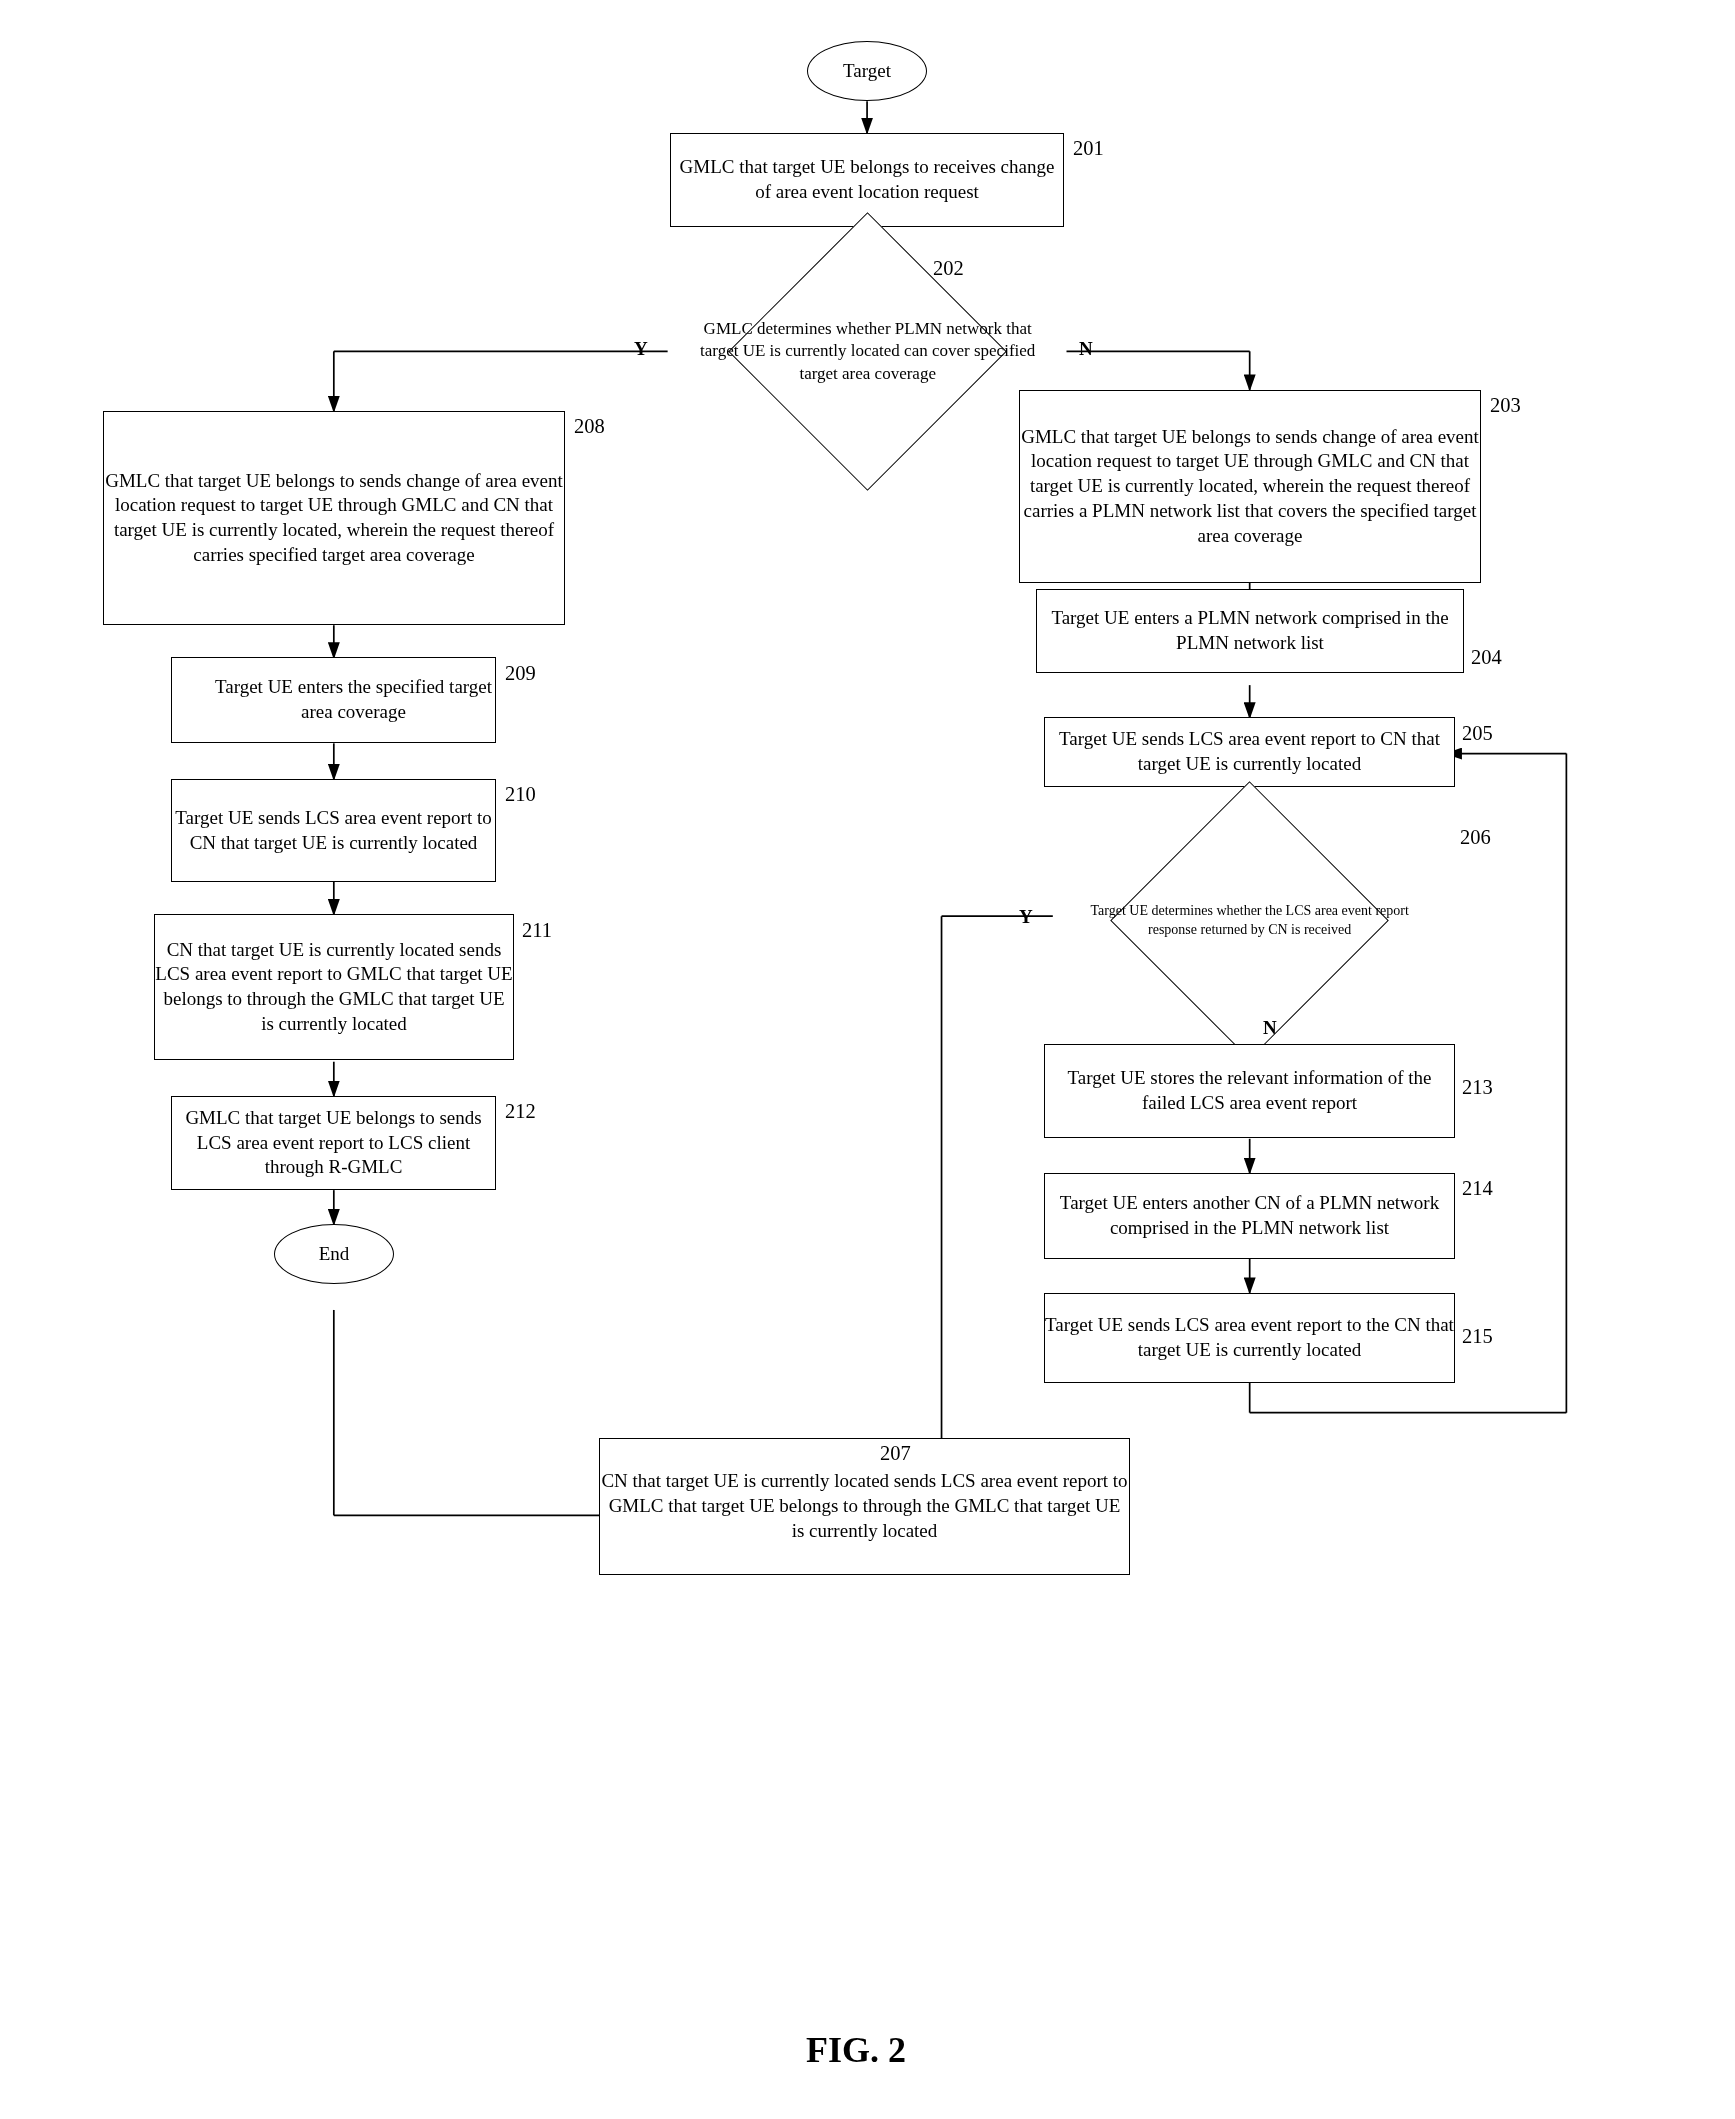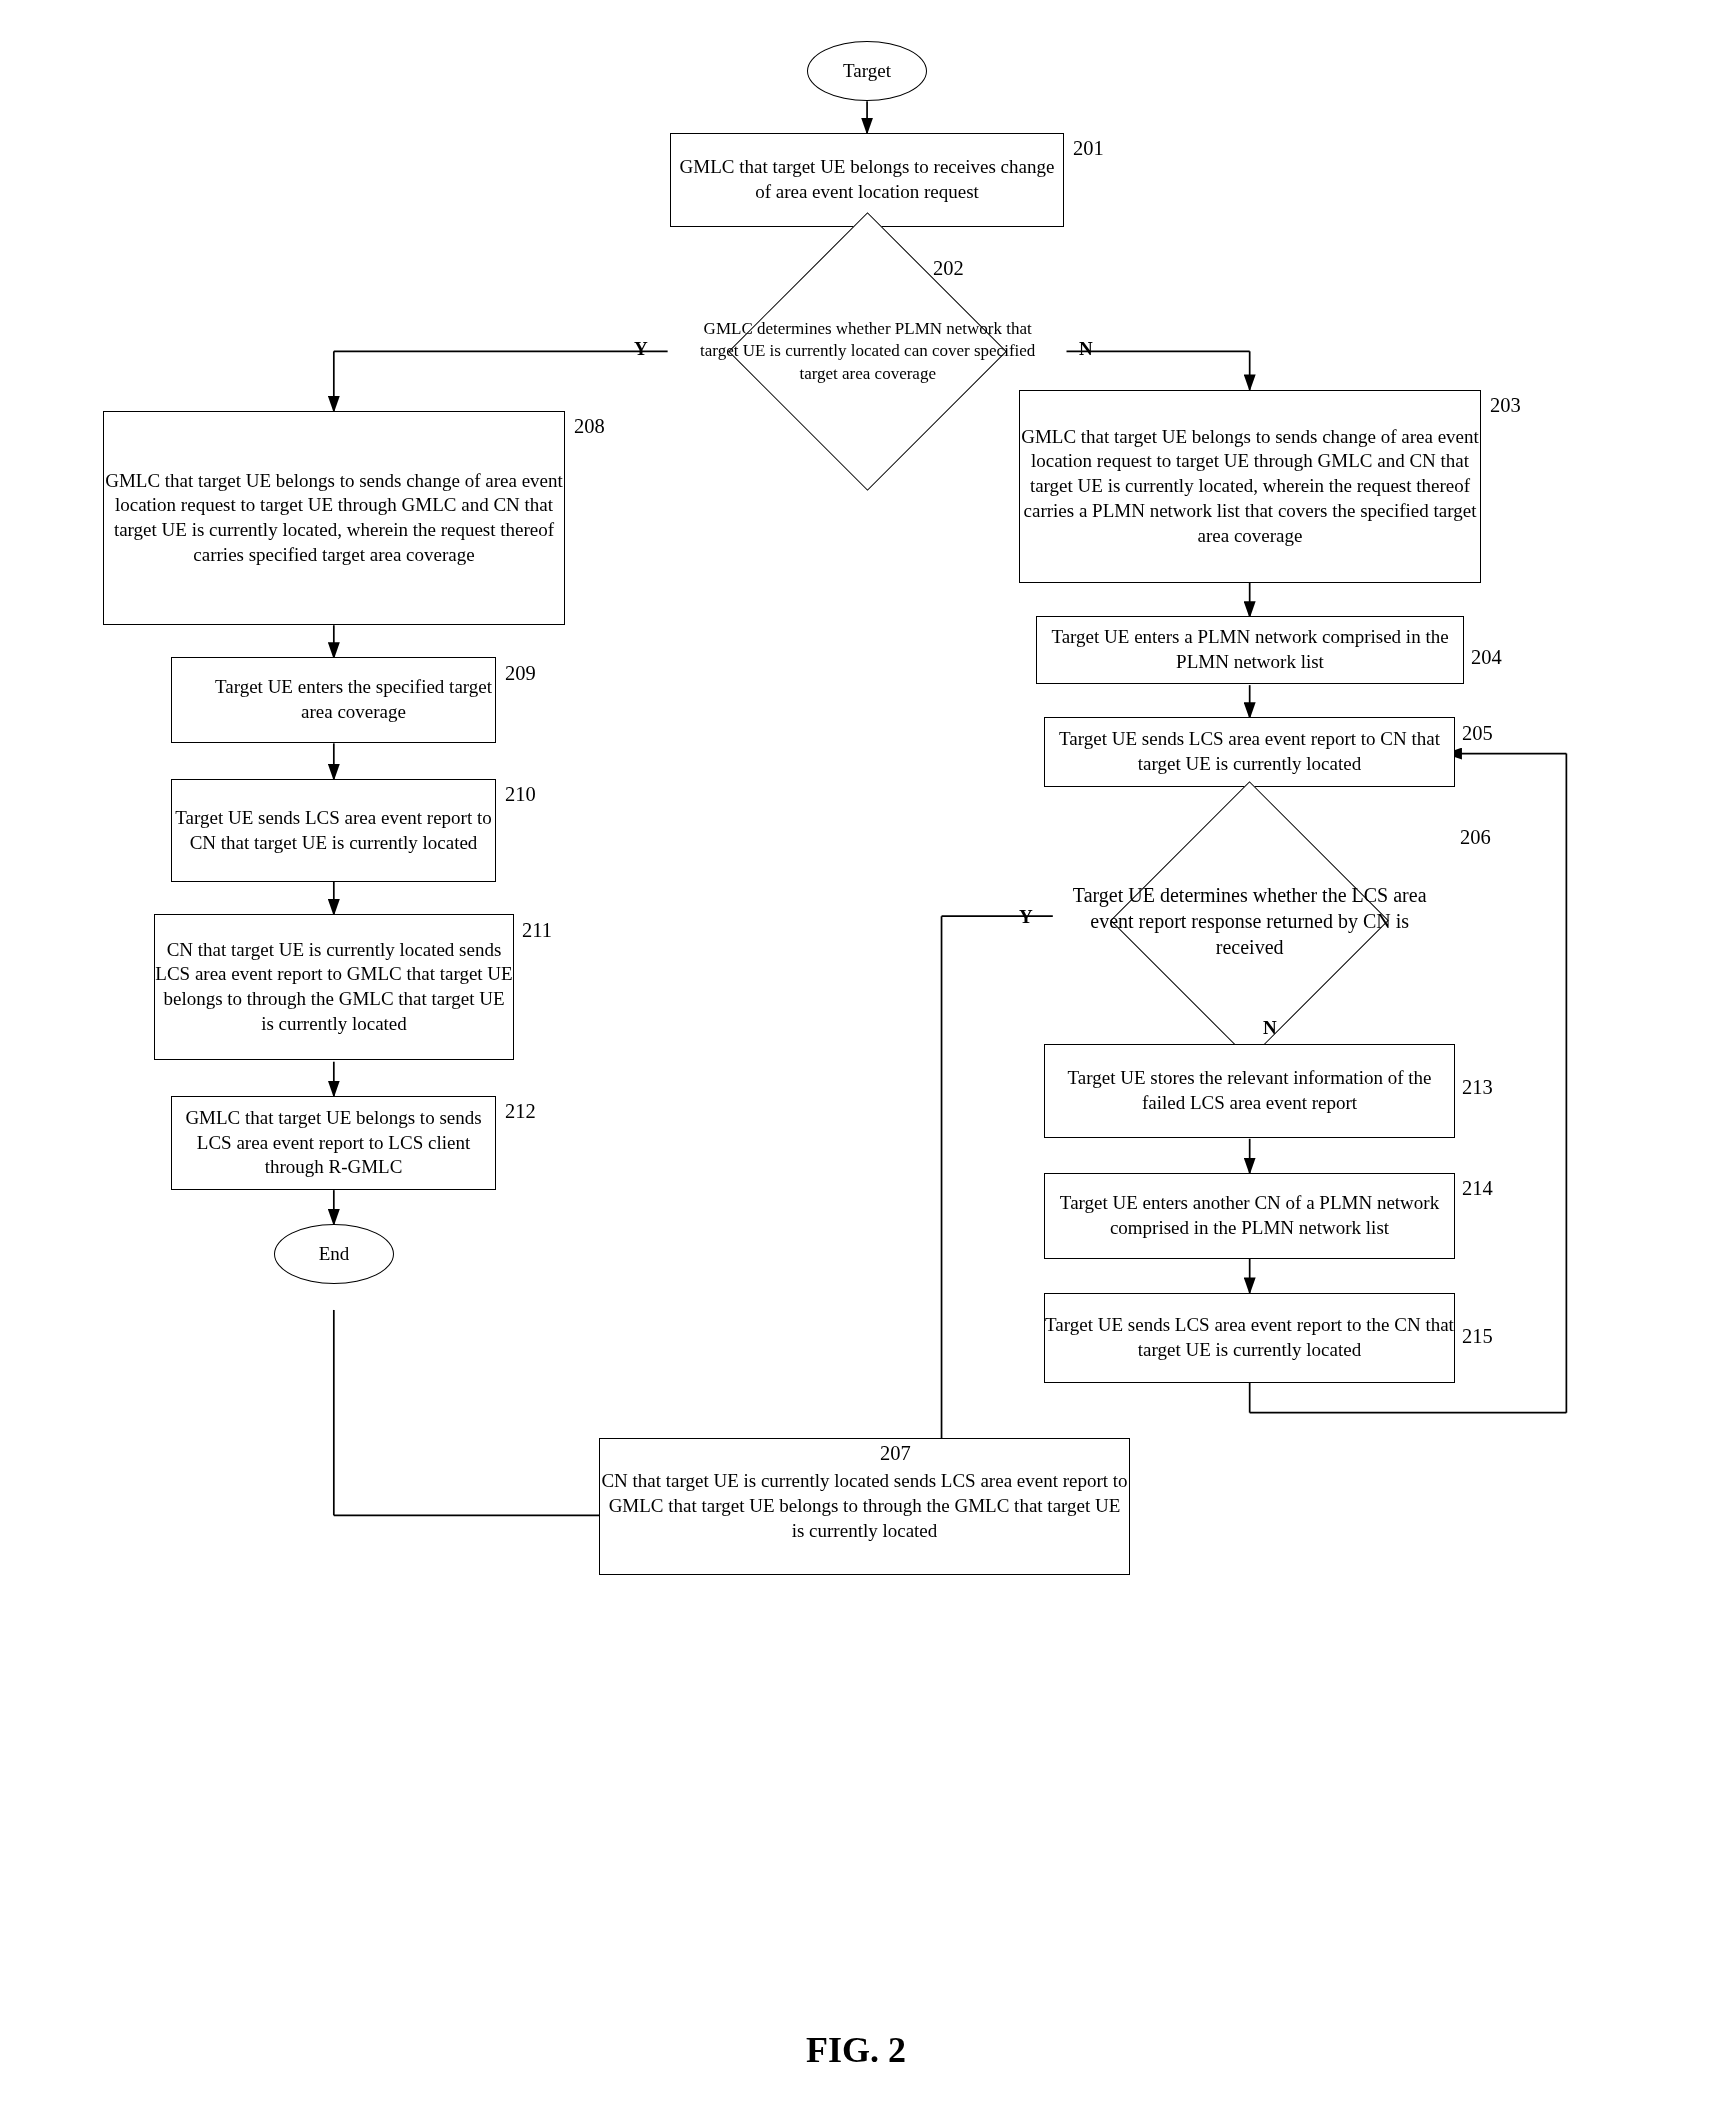--- a/index.html
+++ b/index.html
@@ -175,38 +175,38 @@
   <div class="shape rect" style="width:462px;height:193px;left:1019px;top:390px;">
     <span>GMLC that target UE belongs to sends change of area event location request to target UE through GMLC and CN that target UE is currently located, wherein the request thereof carries a PLMN network list that covers the specified target area coverage</span>
   </div>
   <div class="label-num" style="left:1490px;top:394px;">203</div>
 
   <div class="shape rect" style="width:325px;height:86px;left:171px;top:657px;padding-left:40px;">
     <span>Target UE enters the specified target area coverage</span>
   </div>
   <div class="label-num" style="left:505px;top:662px;">209</div>
 
-  <div class="shape rect" style="width:428px;height:68px;left:1036px;top:616px;">
+  <div class="shape rect" style="width:428px;height:84px;left:1036px;top:589px;">
     <span>Target UE enters a PLMN network comprised in the PLMN network list</span>
   </div>
   <div class="label-num" style="left:1471px;top:621px;margin-top:25px;">204</div>
 
   <div class="shape rect" style="width:411px;height:70px;left:1044px;top:717px;">
     <span>Target UE sends LCS area event report to CN that target UE is currently located</span>
   </div>
   <div class="label-num" style="left:1462px;top:722px;">205</div>
 
   <div class="shape rect" style="width:325px;height:103px;left:171px;top:779px;">
     <span>Target UE sends LCS area event report to CN that target UE is currently located</span>
   </div>
   <div class="label-num" style="left:505px;top:783px;">210</div>
 
   <div class="diamond-wrapper" style="width:399px;height:197px;left:1050px;top:822px;">
     <div class="diamond" style="width:197px;height:197px;left:101px;top:0px;border:1.7px solid #000;position:absolute;background:#fff;"></div>
-    <div class="diamond-text" style="width:360px;left:19.7px;top:13px;position:absolute;height:171px;font-size:20px;justify-content:flex-end;">
+    <div class="diamond-text" style="width:360px;left:19.7px;top:13px;position:absolute;height:171px;font-size:14px;justify-content:flex-end;">
       <span>Target UE determines whether the LCS area event report response returned by CN is received</span>
     </div>
   </div>
   <div class="label-num" style="left:1460px;top:826px;">206</div>
 
   <div class="label-yn" style="left:1019px;top:906px;">Y</div>
 
   <div class="label-yn" style="left:1263px;top:1017px;">N</div>
 
   <div class="shape rect" style="width:360px;height:146px;left:154px;top:914px;">

